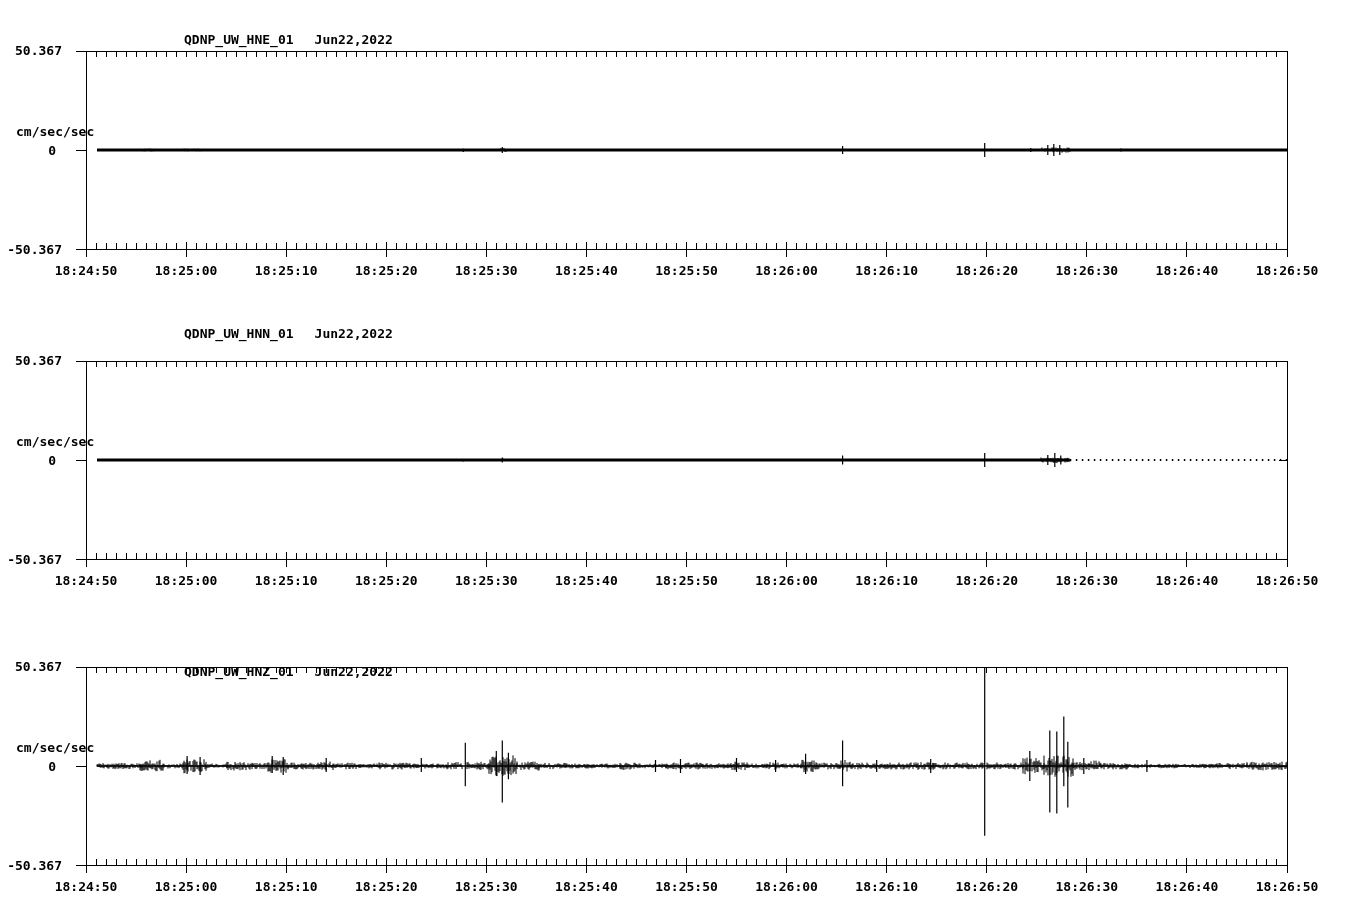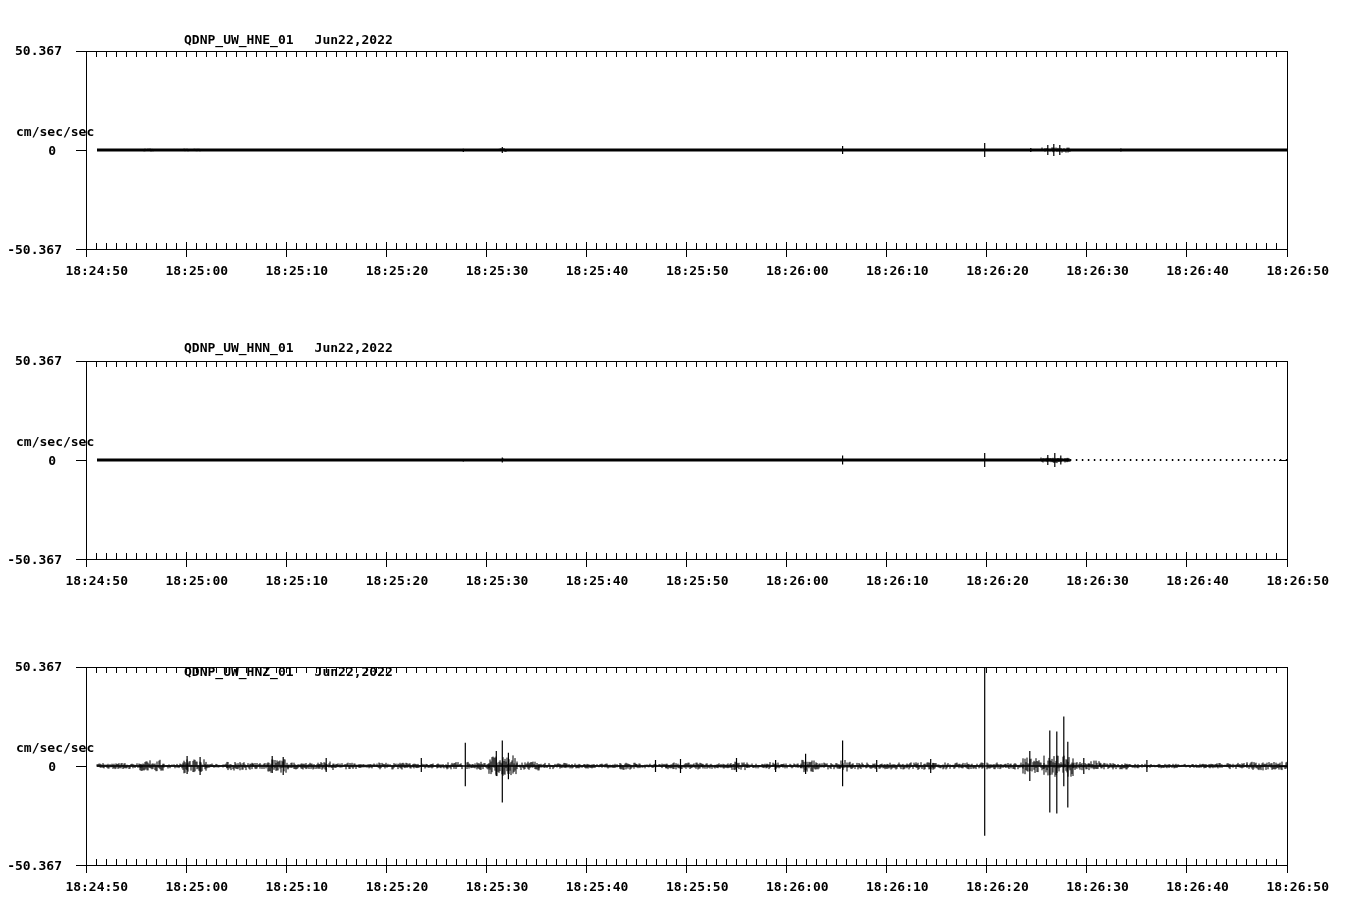--- a/index.html
+++ b/index.html
@@ -4,21 +4,21 @@
 <style>
   html,body{margin:0;padding:0;background:#ffffff;}
   #stage{position:relative;width:1358px;height:924px;background:#ffffff;overflow:hidden;
          font-family:"DejaVu Sans Mono","Liberation Mono",monospace;padding-left:38px;}
   #plot-svg{position:absolute;left:0;top:0;}
   .lbl{position:absolute;font:700 13px "DejaVu Sans Mono","Liberation Mono",monospace;
        color:#000;line-height:15px;white-space:pre;}
   .yl{text-align:right;width:62px;left:0;}
   .yl0{text-align:right;width:56px;left:0;}
   .ylu{text-align:right;width:77px;left:16px;}
-  .xl{text-align:right;width:84px;}
+  .xl{text-align:center;width:84px;}
   .ttl{left:184px;}
   .ttl .date{margin-left:21px;}
 </style>
 </head>
 <body>
 
 <div id="stage">
 
   <svg id="plot-svg" width="1358" height="924">
       <rect x="86" y="51" width="1201" height="198" fill="none" stroke="#000" stroke-width="1" shape-rendering="crispEdges"></rect>
@@ -43,21 +43,21 @@
     </svg>
 
   <div id="labels-layer">
 
     <div class="lbl ttl" style="top:32px"><span>QDNP_UW_HNE_01</span><span class="date">Jun22,2022</span></div>
     <div class="lbl yl" style="top:43px">50.367</div>
     <div class="lbl ylu" style="top:124px">cm/sec/sec</div>
     <div class="lbl yl0" style="top:143px">0</div>
     <div class="lbl yl" style="top:242px">-50.367</div>
 
-    <div class="lbl ttl" style="top:340px"><span>QDNP_UW_HNN_01</span><span class="date">Jun22,2022</span></div>
+    <div class="lbl ttl" style="top:326px"><span>QDNP_UW_HNN_01</span><span class="date">Jun22,2022</span></div>
     <div class="lbl yl" style="top:353px">50.367</div>
     <div class="lbl ylu" style="top:434px">cm/sec/sec</div>
     <div class="lbl yl0" style="top:453px">0</div>
     <div class="lbl yl" style="top:552px">-50.367</div>
 
     <div class="lbl ttl" style="top:664px"><span>QDNP_UW_HNZ_01</span><span class="date">Jun22,2022</span></div>
     <div class="lbl yl" style="top:659px">50.367</div>
     <div class="lbl ylu" style="top:740px">cm/sec/sec</div>
     <div class="lbl yl0" style="top:759px">0</div>
     <div class="lbl yl" style="top:858px">-50.367</div>

